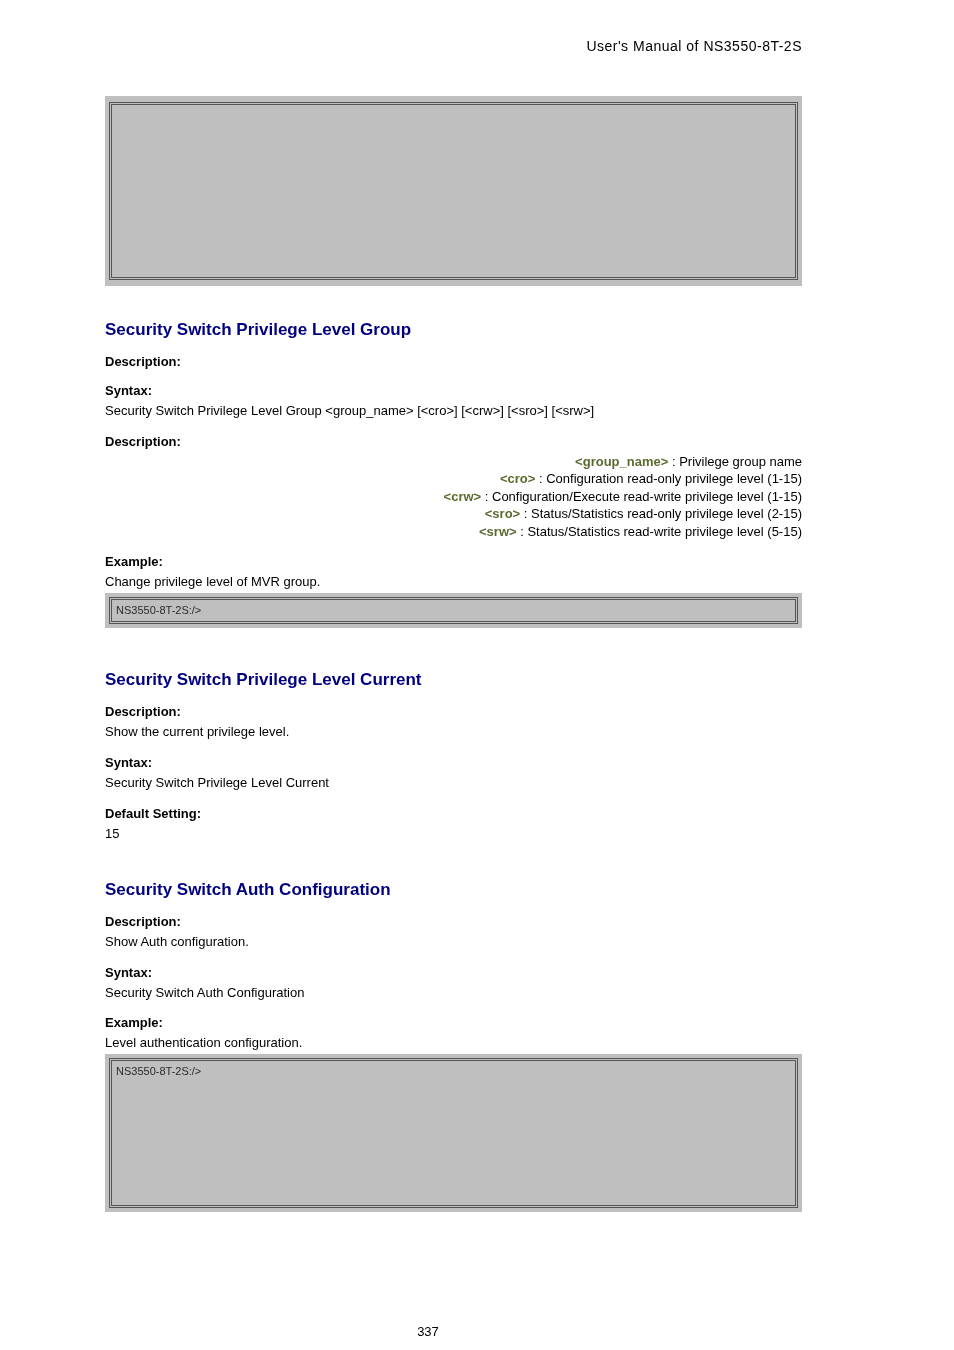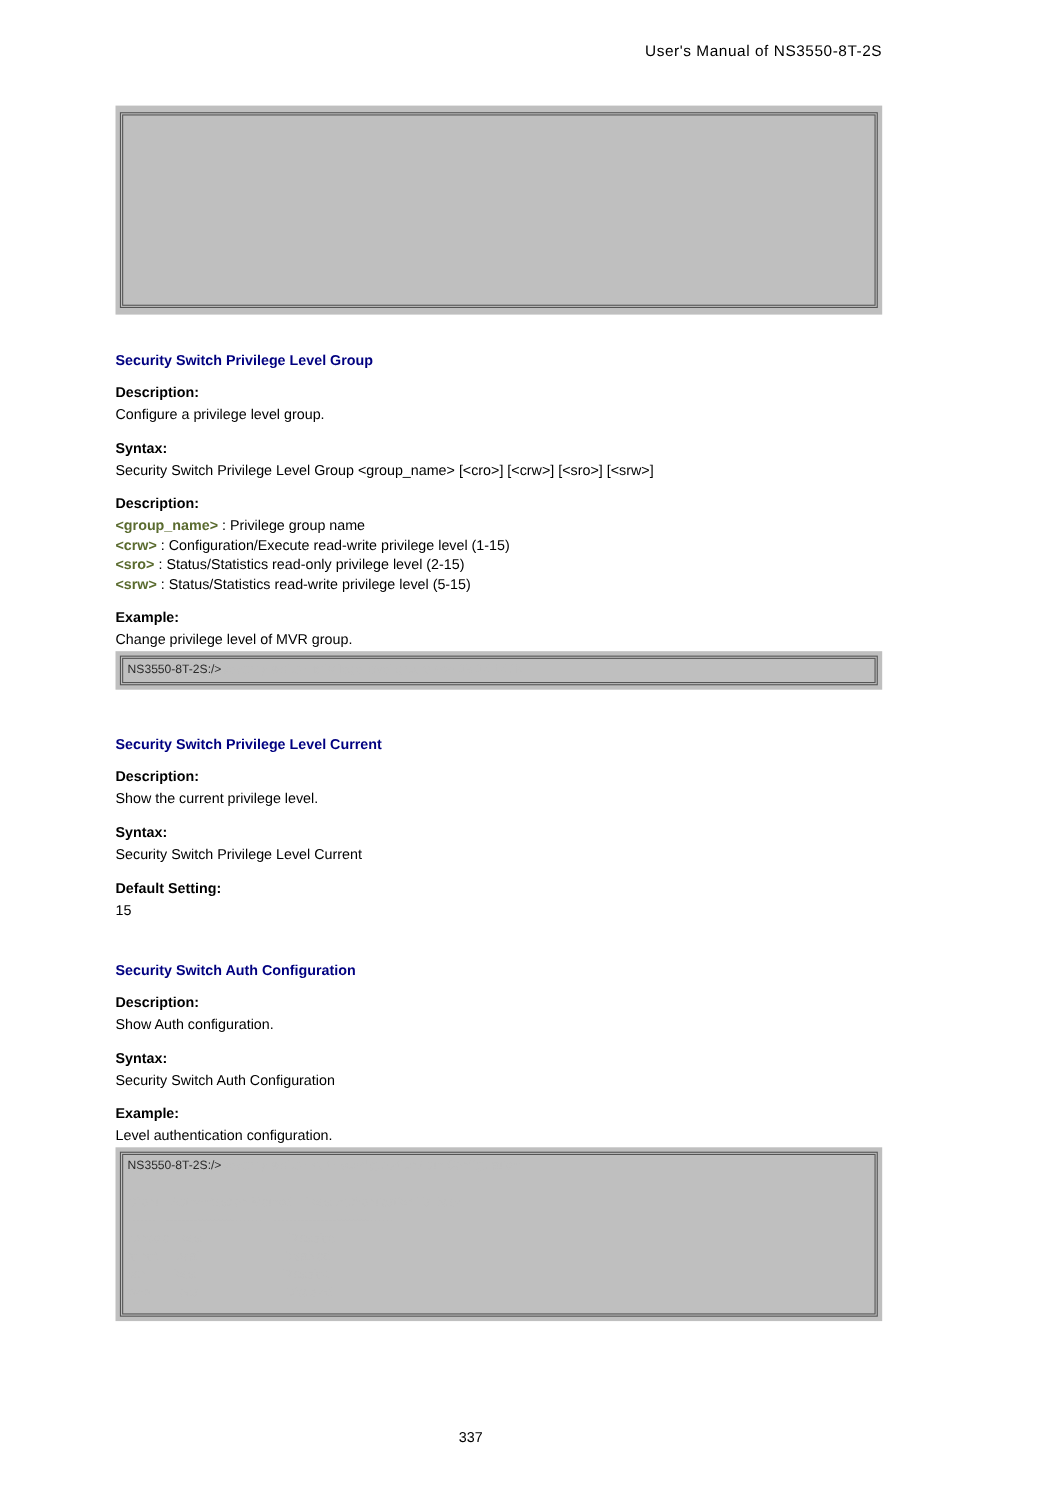--- a/index.html
+++ b/index.html
@@ -53,81 +53,82 @@
     padding: 2px 4px 8px 4px;
     font-size: 11px;
     line-height: 1.5;
     color: #2b2b2b;
     box-sizing: border-box;
     white-space: pre;
   }
   .section-heading {
     font-weight: bold;
     color: #000080;
-    font-size: 13px;
+    font-size: 17px;
     margin: 30px 0 8px 0;
   }
   .subheading {
     font-weight: bold;
     font-size: 13px;
     margin: 14px 0 4px 0;
   }
   .bodytext {
     font-size: 13px;
     margin: 0 0 8px 0;
     line-height: 1.35;
   }
   .params {
     font-size: 13px;
     line-height: 1.35;
     margin-bottom: 6px;
+    text-align: right;
   }
   .params .pname {
     color: #5a6b2f;
     font-weight: bold;
   }
   .gray-box-tight {
     background: #bfbfbf;
     padding: 4px 4px;
     margin-top: 2px;
     box-sizing: border-box;
   }
   .cmd-bold {
     font-weight: bold;
   }
   .footer {
     position: absolute;
     left: 0; right: 0;
-    bottom: 36px;
+    bottom: 11px;
     text-align: center;
     font-size: 13px;
   }
 </style>
 </head>
 <body>
 
 <div class="page">
 
   <div class="header-text">User's  Manual  of  NS3550-8T-2S</div>
 
   <div class="gray-box">
     <div class="inner-box" style="color:#bfbfbf;"></div>
   </div>
 
   <div class="section-heading">Security Switch Privilege Level Group</div>
 
   <div class="subheading">Description:</div>
-  <div class="bodytext">Configure a privilege level group.</div>
 
   <div class="subheading">Syntax:</div>
   <div class="bodytext">Security Switch Privilege Level Group &lt;group_name&gt; [&lt;cro&gt;] [&lt;crw&gt;] [&lt;sro&gt;] [&lt;srw&gt;]</div>
 
   <div class="subheading">Description:</div>
   <div class="params">
     <div><span class="pname">&lt;group_name&gt;</span><span> : Privilege group name</span></div>
+    <div><span class="pname">&lt;cro&gt;         </span><span>: Configuration read-only privilege level (1-15)</span></div>
     <div><span class="pname">&lt;crw&gt;        </span><span> : Configuration/Execute read-write privilege level (1-15)</span></div>
     <div><span class="pname">&lt;sro&gt;         </span><span>: Status/Statistics read-only privilege level (2-15)</span></div>
     <div><span class="pname">&lt;srw&gt;        </span><span> : Status/Statistics read-write privilege level (5-15)</span></div>
   </div>
 
   <div class="subheading">Example:</div>
   <div class="bodytext" style="margin-bottom:2px;">Change privilege level of MVR group.</div>
 
   <div class="gray-box-tight">
     <div class="inner-box-small">

